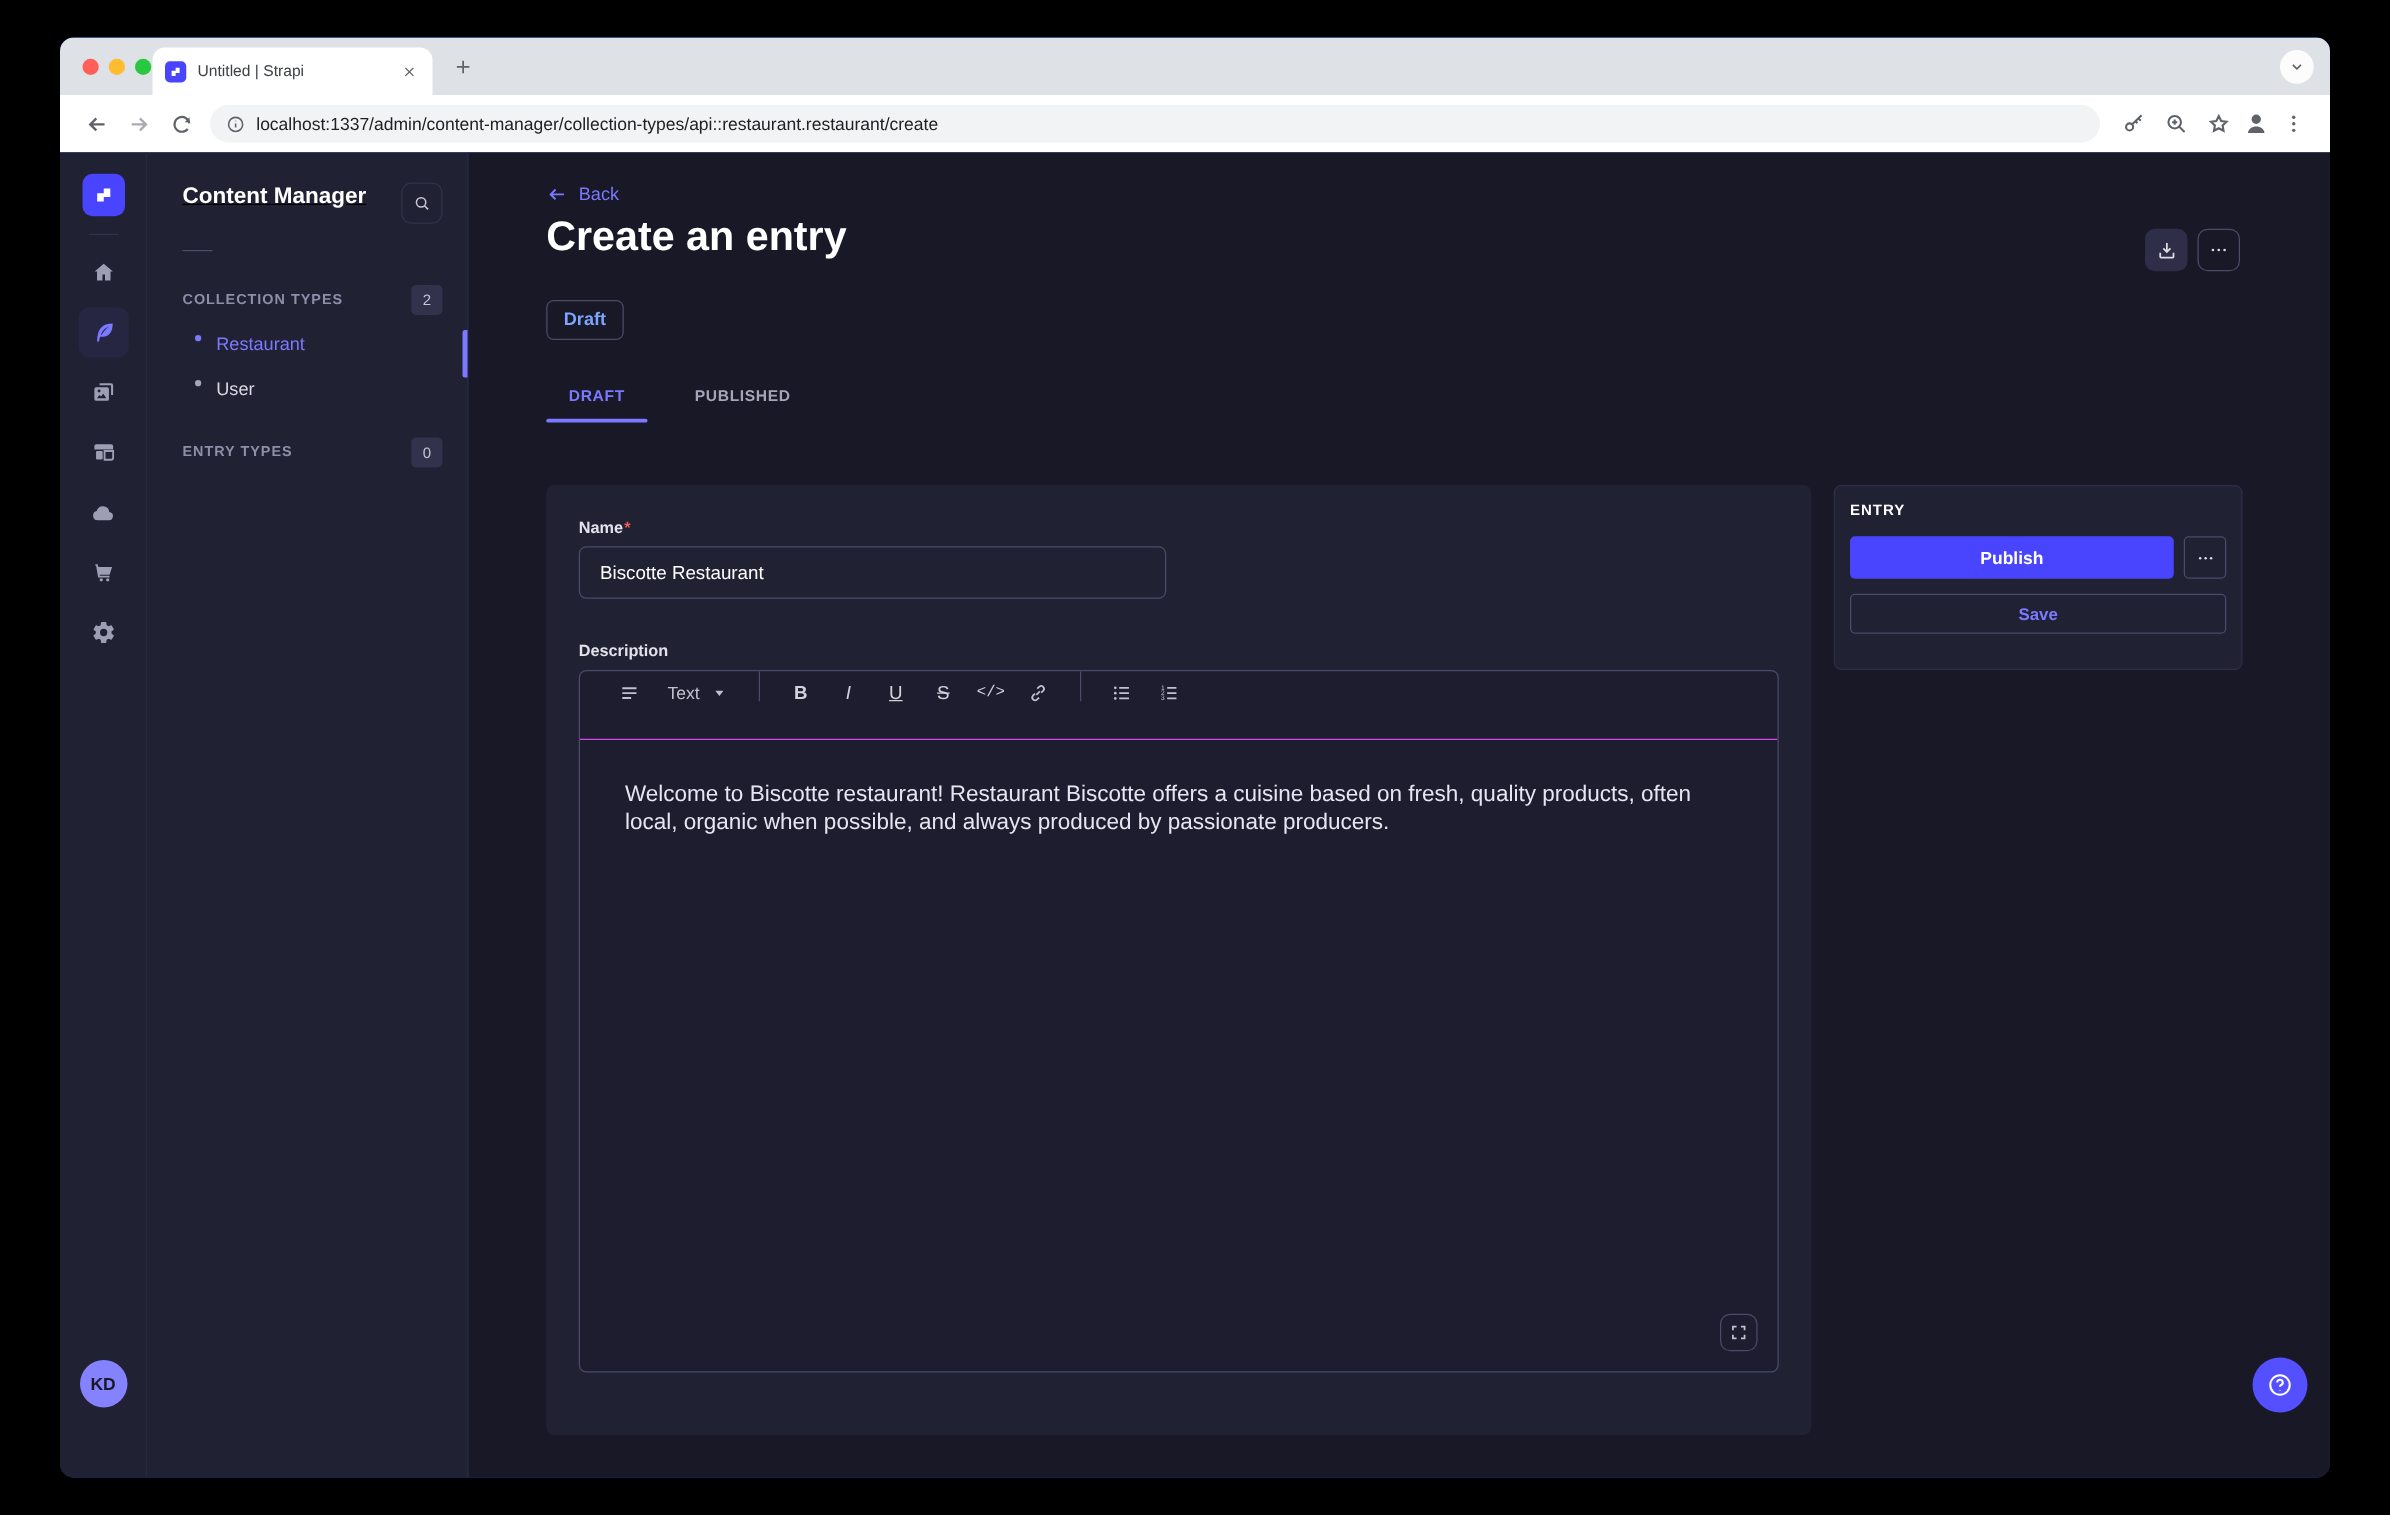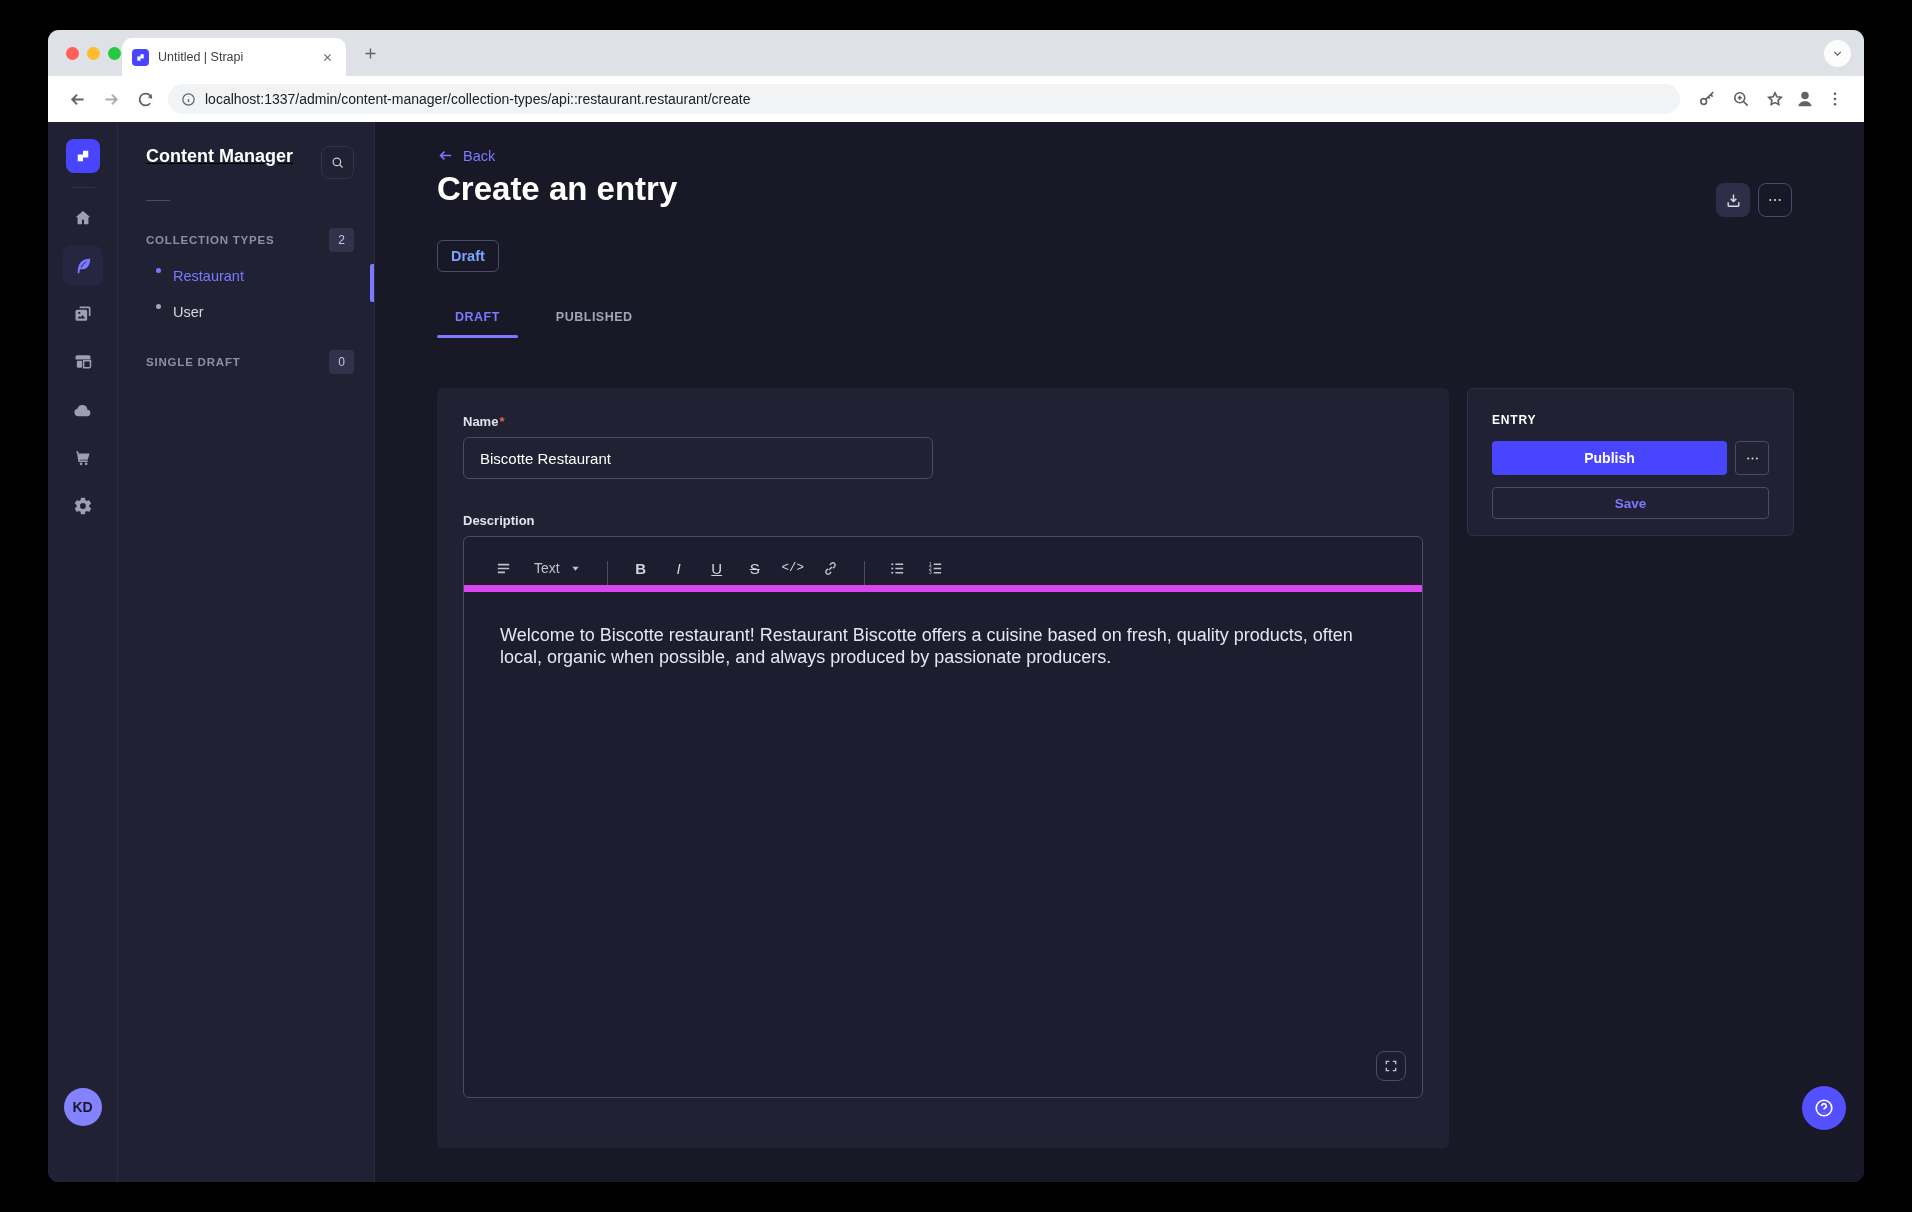--- a/index.html
+++ b/index.html
@@ -83,36 +83,36 @@
   .content-row { position:absolute; top:266px; left:62px; display:flex; }
   .form-card { width:1012px; height:760px; background:#212134; border-radius:6px; padding:26px; }
   .field-label { font-size:13px; font-weight:bold; color:#e3e3ec; margin-bottom:8px; }
   .req { color:#ee5e52; margin-left:1px; }
   .text-input { width:470px; height:42px; border-radius:6px; border:1px solid #4a4a6a; background:#212134;
                 color:#fff; font-size:15px; padding:0 16px; outline:none;
                 font-family:"Liberation Sans","DejaVu Sans",sans-serif; }
   .desc-label { margin-top:34px; }
   .editor { margin-top:0; height:562px; border:1px solid #4a4a6a; border-radius:6px; background:#1d1d2f;
             position:relative; overflow:hidden; }
-  .editor-toolbar { height:55px; display:flex; align-items:flex-end; padding:0 22px; gap:4px;
-                    border-bottom:7px solid #d946ef; }
+  .editor-toolbar { height:55px; display:flex; align-items:flex-start; padding:0 22px; gap:4px;
+                    border-bottom:1px solid #d946ef; }
   .tool { min-width:34px; height:34px; border-radius:6px; display:grid; place-items:center;
           color:#c0c0cf; background:transparent; border:none; }
   .tool-text { display:flex; align-items:center; gap:10px; padding:0 10px; color:#c0c0cf; font-size:14px; }
   .tool-sep { width:1px; height:24px; background:#4a4a6a; margin:0 12px; }
   .tool-letter { font-size:15px; color:#d3d3e0; }
   .tl-b { font-weight:bold; } .tl-i { font-style:italic; }
   .tl-u { text-decoration:underline; } .tl-s { text-decoration:line-through; }
   .tl-code { font-family:"Liberation Mono","DejaVu Sans Mono",monospace; font-size:12.5px; }
   .editor-content { padding:32px 36px; font-size:18px; line-height:22px; color:#e6e6f2; }
   .expand-btn { position:absolute; right:16px; bottom:16px; width:30px; height:30px; border-radius:8px;
                 border:1px solid #4a4a6a; background:transparent; color:#c0c0cf; display:grid; place-items:center; }
 
   .side-panel { width:327px; height:148px; margin-left:18px; background:#212134; border:1px solid #2e2e48;
-                border-radius:6px; padding:24px; }
+                border-radius:6px; padding:12px; }
   .panel-title { font-size:12px; font-weight:bold; letter-spacing:.8px; color:#fff; margin-bottom:14px; }
   .publish-row { display:flex; gap:8px; }
   .btn-publish { flex:1; height:34px; border-radius:4px; border:none; background:#4945ff; color:#fff;
                  font-size:14px; font-weight:bold; }
   .btn-more { width:34px; height:34px; border-radius:4px; border:1px solid #4a4a6a; background:transparent;
               color:#dcdce4; display:grid; place-items:center; }
   .btn-save { margin-top:12px; width:100%; height:32px; border-radius:4px; border:1px solid #4a4a6a;
               background:transparent; color:#7b79ff; font-size:13.5px; font-weight:bold; }
 
   .help-fab { position:absolute; right:18px; bottom:52px; width:44px; height:44px; border-radius:50%;
@@ -283,21 +283,21 @@
       <div class="nav-item active">
         <span class="dot"></span>
         <span>Restaurant</span>
       </div>
       <div class="nav-item">
         <span class="dot"></span>
         <span>User</span>
       </div>
 
       <div class="section-head section-2">
-        <span class="section-label">SINGLE DRAFT</span>
+        <span class="section-label">ENTRY TYPES</span>
         <span class="count-badge">0</span>
       </div>
 
       <span class="active-indicator"></span>
     </div>
 
     <div class="main">
 
       <div class="back-row">
         <svg width="17" height="17" viewBox="0 0 24 24" fill="none" stroke="currentColor" stroke-width="2.2">

